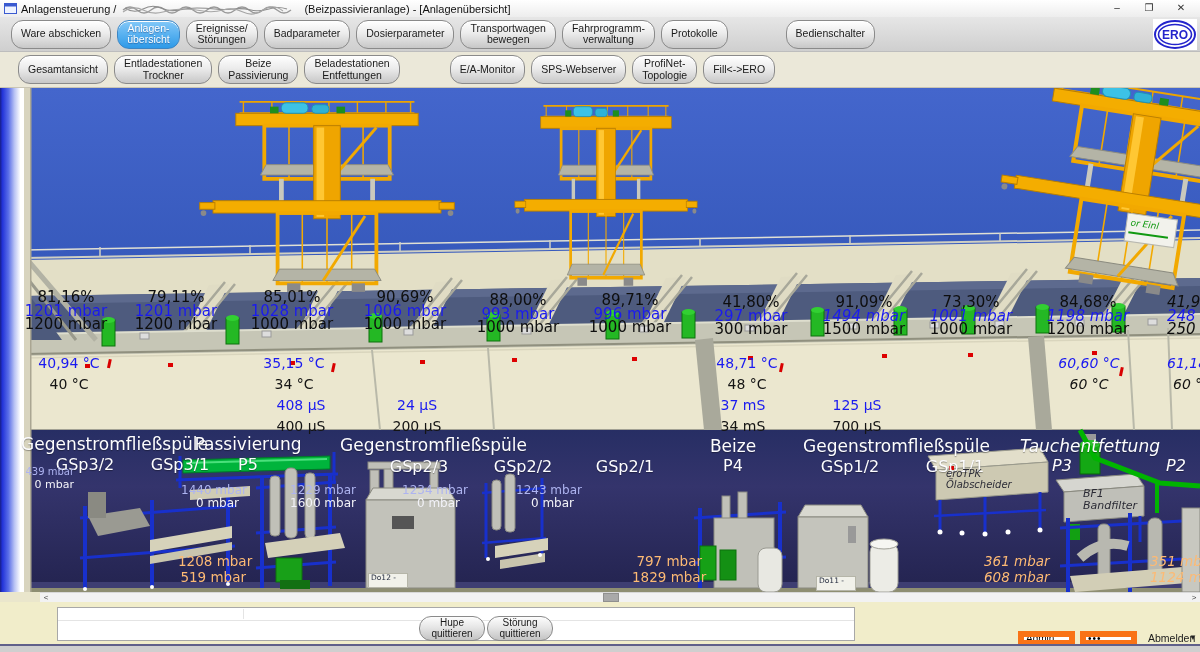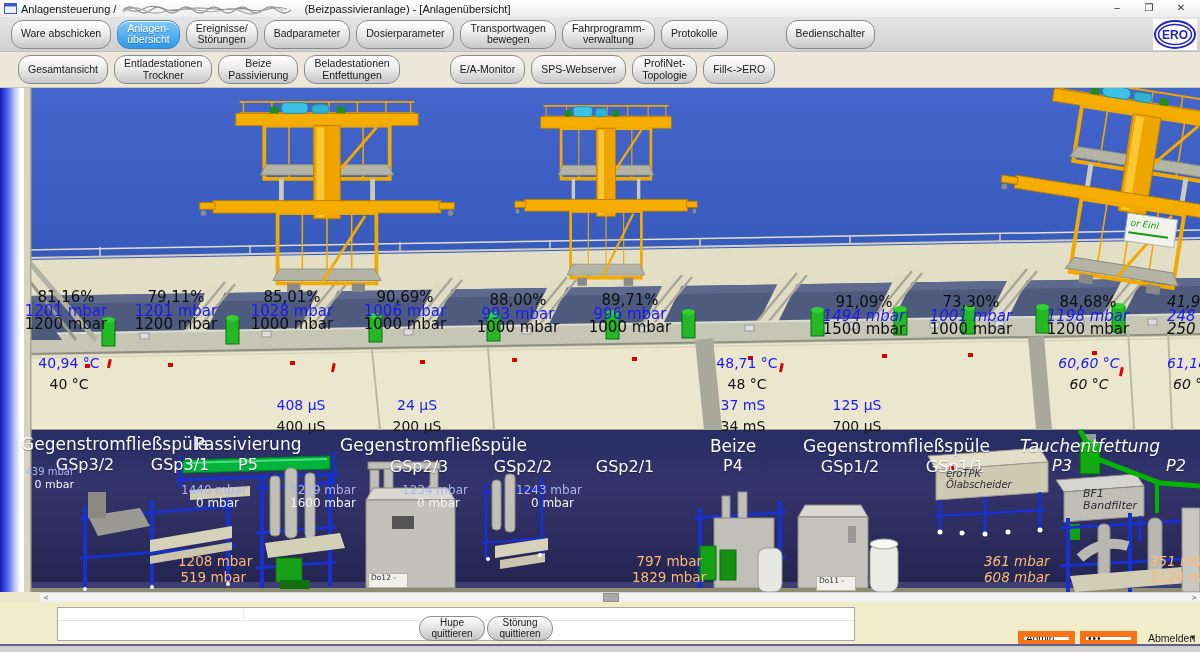--- a/index.html
+++ b/index.html
@@ -456,20 +456,25 @@
 <div class="ov gauge" style="left:472px;top:206px">
   <div class="pct">88,00%</div>
       <div class="act">993 mbar</div>
       <div class="set">1000 mbar</div>
     </div>
 <div class="ov gauge" style="left:584px;top:206px">
   <div class="pct">89,71%</div>
       <div class="act">996 mbar</div>
       <div class="set">1000 mbar</div>
     </div>
+<div class="ov gauge" style="left:705px;top:208px">
+  <div class="pct">41,80%</div>
+      <div class="act">297 mbar</div>
+      <div class="set">300 mbar</div>
+    </div>
 <div class="ov gauge" style="left:818px;top:208px">
   <div class="pct">91,09%</div>
       <div class="act it">1494 mbar</div>
       <div class="set">1500 mbar</div>
     </div>
 <div class="ov gauge" style="left:925px;top:208px">
   <div class="pct">73,30%</div>
       <div class="act it">1001 mbar</div>
       <div class="set">1000 mbar</div>
     </div>
@@ -480,20 +485,24 @@
     </div>
 <div class="ov gauge it la" style="left:1167px;top:208px;width:80px">
   <div class="pct">41,9</div>
       <div class="act">248 mbar</div>
       <div class="set">250 mbar</div>
     </div>
 
 <div class="ov meas" style="left:31px;top:265px">
   <div class="act">40,94 °C</div>
       <div class="set">40 °C</div>
+    </div>
+<div class="ov meas" style="left:256px;top:265px">
+  <div class="act">35,15 °C</div>
+      <div class="set">34 °C</div>
     </div>
 <div class="ov meas" style="left:709px;top:265px">
   <div class="act">48,71 °C</div>
       <div class="set">48 °C</div>
     </div>
 <div class="ov meas it" style="left:1051px;top:265px">
   <div class="act">60,60 °C</div>
       <div class="set">60 °C</div>
     </div>
 <div class="ov meas it la" style="left:1167px;top:265px;width:80px">

